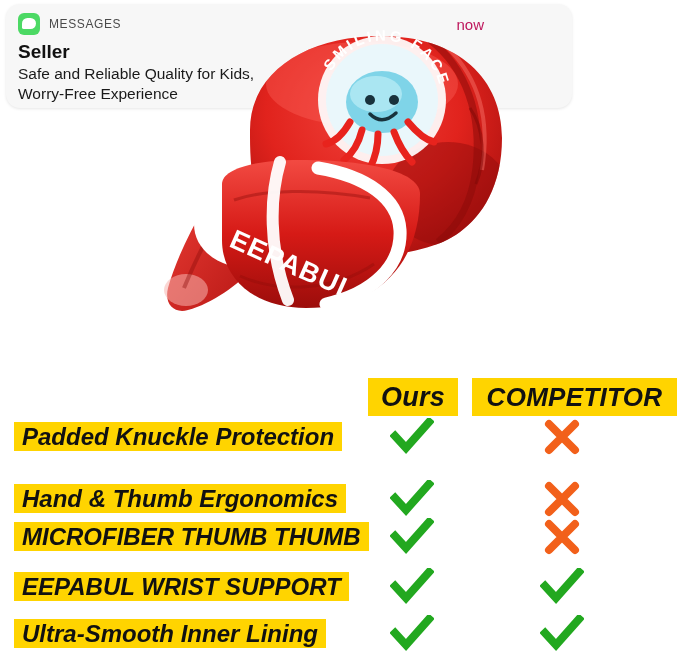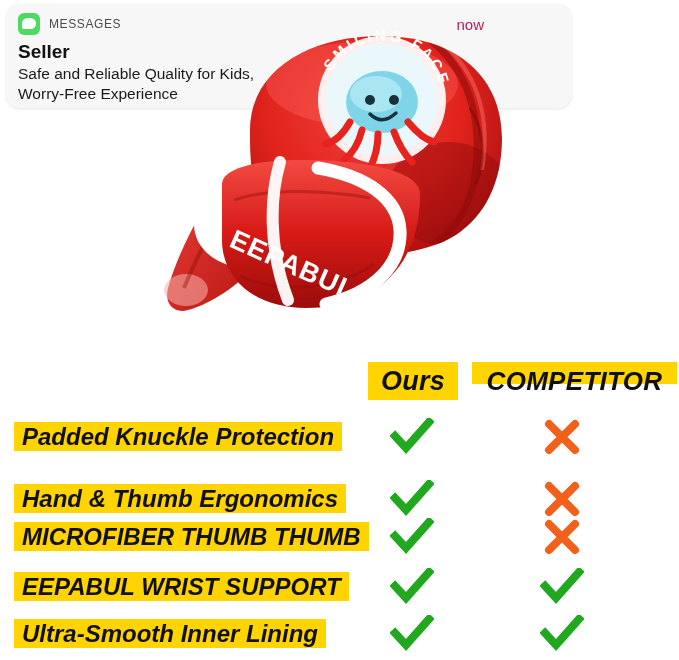--- a/index.html
+++ b/index.html
@@ -97,34 +97,35 @@
 
   .header-pill {
     position: absolute;
     background: #ffd400;
     color: #111111;
     font-weight: bold;
     font-style: italic;
     text-align: center;
     letter-spacing: 0.3px;
     box-sizing: border-box;
+    margin-top: 16px;
   }
   #hdr-ours {
     left: 368px;
     top: 12px;
     width: 90px;
     height: 38px;
     font-size: 27px;
     line-height: 38px;
   }
   #hdr-competitor {
     left: 472px;
     top: 12px;
     width: 205px;
-    height: 22px;
+    height: 38px;
     font-size: 26px;
     line-height: 38px;
   }
 
   .feature-row {
     position: absolute;
     left: 0;
     width: 679px;
     height: 34px;
   }

